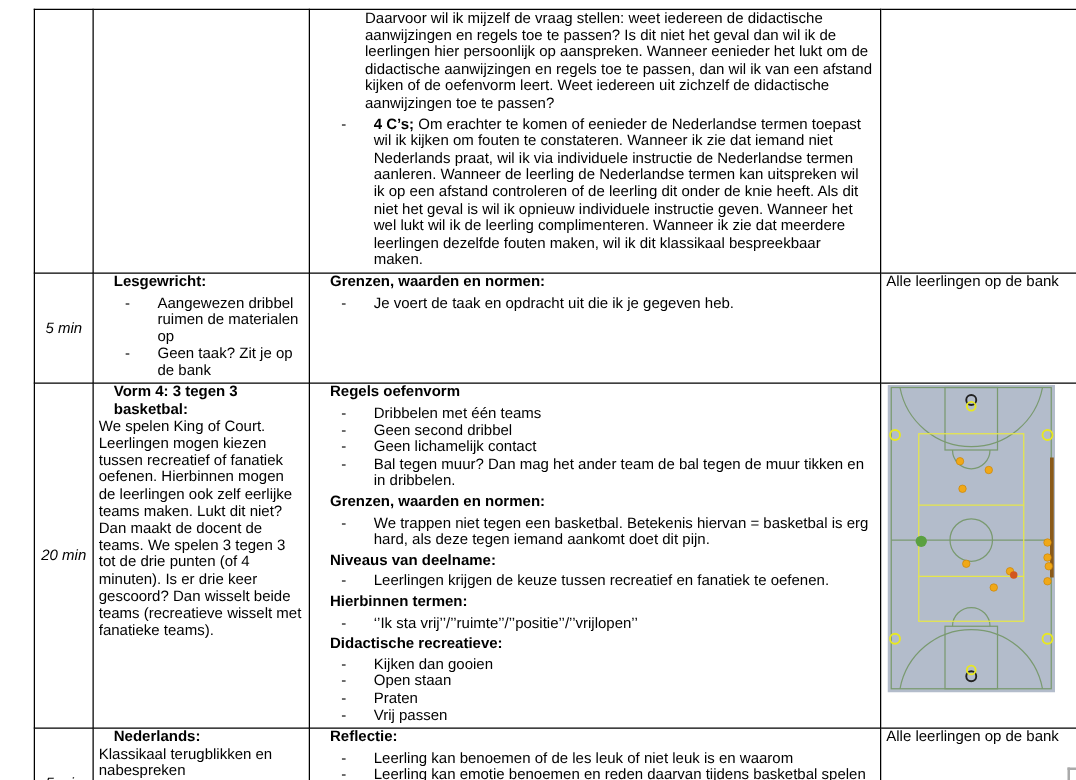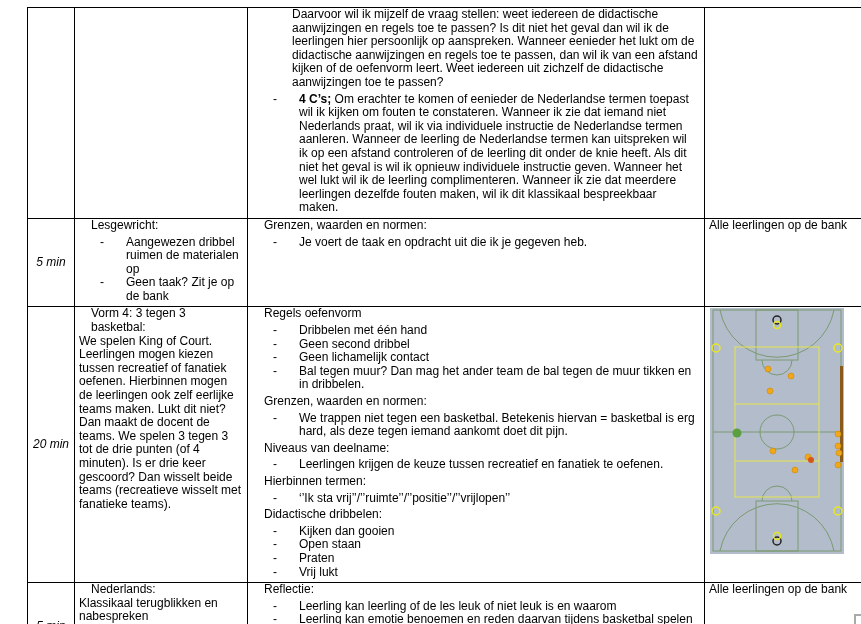--- a/index.html
+++ b/index.html
@@ -7,21 +7,21 @@
          font-family: "Liberation Sans", sans-serif; font-size: 12px; color: #000; }
   table.lesson { position: absolute; left: 27px; top: 7px; border-collapse: collapse;
          table-layout: fixed; width: 844px; }
   table.lesson td { border: 1.5px solid #000; vertical-align: top; padding: 0 4px 0 4px;
          line-height: 13.6px; }
   col.c-time { width: 47px; }
   col.c-act { width: 173px; }
   col.c-org { width: 457px; }
   col.c-note { width: 167px; }
   td.time { vertical-align: middle !important; text-align: center; font-style: italic; }
-  .h { font-weight: normal; padding-left: 12px; }
+  .h { font-weight: bold; padding-left: 12px; }
   ul.dash { list-style: none; margin: 3px; padding: 0 0 0 44px; }
   ul.dash li { position: relative; }
   ul.dash li::before { content: "-"; position: absolute; left: -26px; }
   td.act ul.dash { padding-left: 44px; }
   .cont { padding-left: 40px; }
   tr.r1 td { height: 191px; }
   tr.r2 td { height: 81px; }
   tr.r3 td { height: 247px; }
   tr.r4 td { height: 79px; }
   .court-wrap { width: 134px; height: 246px; margin: 1px 0 0 1px; }
@@ -72,43 +72,43 @@
 
   <tr class="r3">
     <td class="time">20 min</td>
     <td class="act">
       <div class="h">Vorm 4: 3 tegen 3 basketbal:</div>
       <div>We spelen King of Court. Leerlingen mogen kiezen tussen recreatief of fanatiek oefenen. Hierbinnen mogen de leerlingen ook zelf eerlijke teams maken. Lukt dit niet? Dan maakt de docent de teams. We spelen 3 tegen 3 tot de drie punten (of 4 minuten). Is er drie keer gescoord? Dan wisselt beide teams (recreatieve wisselt met fanatieke teams).</div>
     </td>
     <td>
       <div class="h">Regels oefenvorm</div>
       <ul class="dash">
-        <li>Dribbelen met één hand</li>
+        <li>Dribbelen met één teams</li>
         <li>Geen second dribbel</li>
         <li>Geen lichamelijk contact</li>
         <li>Bal tegen muur? Dan mag het ander team de bal tegen de muur tikken en in dribbelen.</li>
       </ul>
       <div class="h">Grenzen, waarden en normen:</div>
       <ul class="dash">
         <li>We trappen niet tegen een basketbal. Betekenis hiervan = basketbal is erg hard, als deze tegen iemand aankomt doet dit pijn.</li>
       </ul>
       <div class="h">Niveaus van deelname:</div>
       <ul class="dash">
         <li>Leerlingen krijgen de keuze tussen recreatief en fanatiek te oefenen.</li>
       </ul>
       <div class="h">Hierbinnen termen:</div>
       <ul class="dash">
         <li>‘’Ik sta vrij’’/’’ruimte’’/’’positie’’/’’vrijlopen’’</li>
       </ul>
-      <div class="h">Didactische dribbelen:</div>
+      <div class="h">Didactische recreatieve:</div>
       <ul class="dash">
         <li>Kijken dan gooien</li>
         <li>Open staan</li>
         <li>Praten</li>
-        <li>Vrij lukt</li>
+        <li>Vrij passen</li>
       </ul>
     </td>
     <td style="padding:0 0 0 4px;">
       <div class="court-wrap">
         <svg width="134" height="246" viewBox="0 0 134 246">
           <rect x="0" y="0" width="134" height="246" fill="#b3bccb"></rect>
           <g fill="none" stroke="#7a9a70" stroke-width="1">
             <rect x="3" y="2" width="128" height="241"></rect>
             <line x1="3" y1="124" x2="131" y2="124"></line>
             <circle cx="67" cy="124" r="17"></circle>
@@ -156,21 +156,21 @@
 
   <tr class="r4">
     <td class="time">5 min</td>
     <td class="act">
       <div class="h">Nederlands:</div>
       <div>Klassikaal terugblikken en nabespreken</div>
     </td>
     <td>
       <div class="h">Reflectie:</div>
       <ul class="dash">
-        <li>Leerling kan leerling of de les leuk of niet leuk is en waarom</li>
+        <li>Leerling kan benoemen of de les leuk of niet leuk is en waarom</li>
         <li>Leerling kan emotie benoemen en reden daarvan tijdens basketbal spelen ‘’ik was geïrriteerd, leerling A speelt niet eerlijk’’</li>
         <li>Leerling benoemd inzicht in samenwerken ‘’Waarom en wanneer speelde jij over?’’</li>
       </ul>
     </td>
     <td>Alle leerlingen op de bank</td>
   </tr>
 </tbody>
   </table>
 
 <div class="corner"></div>

